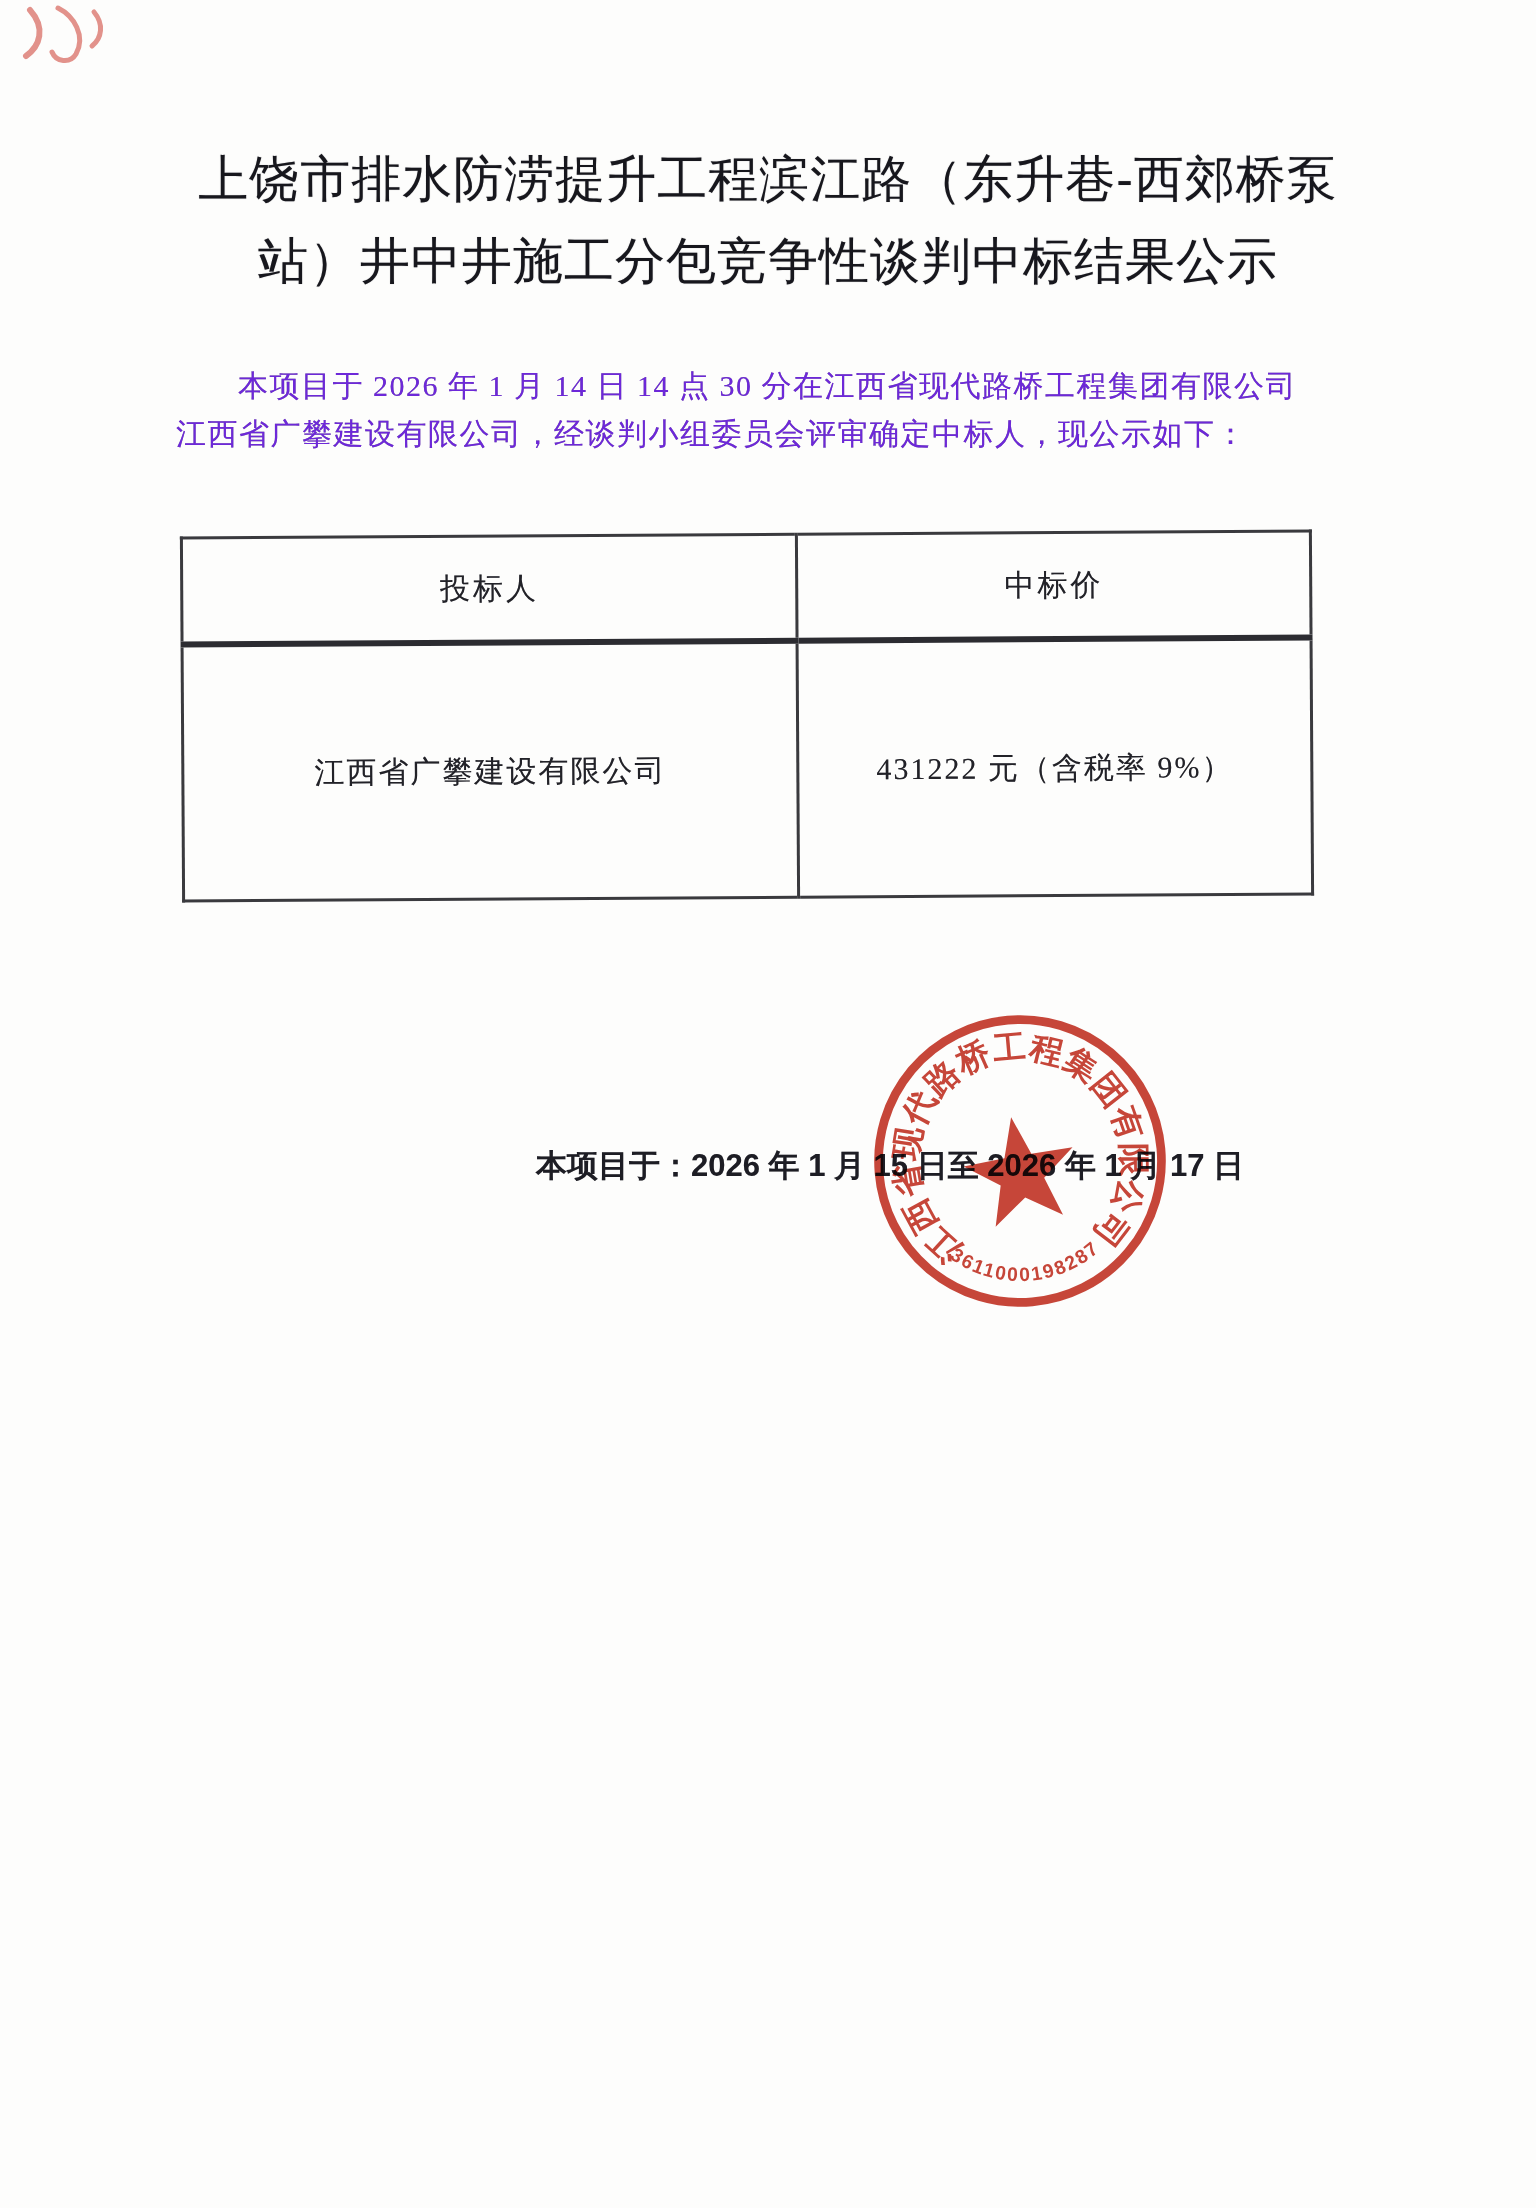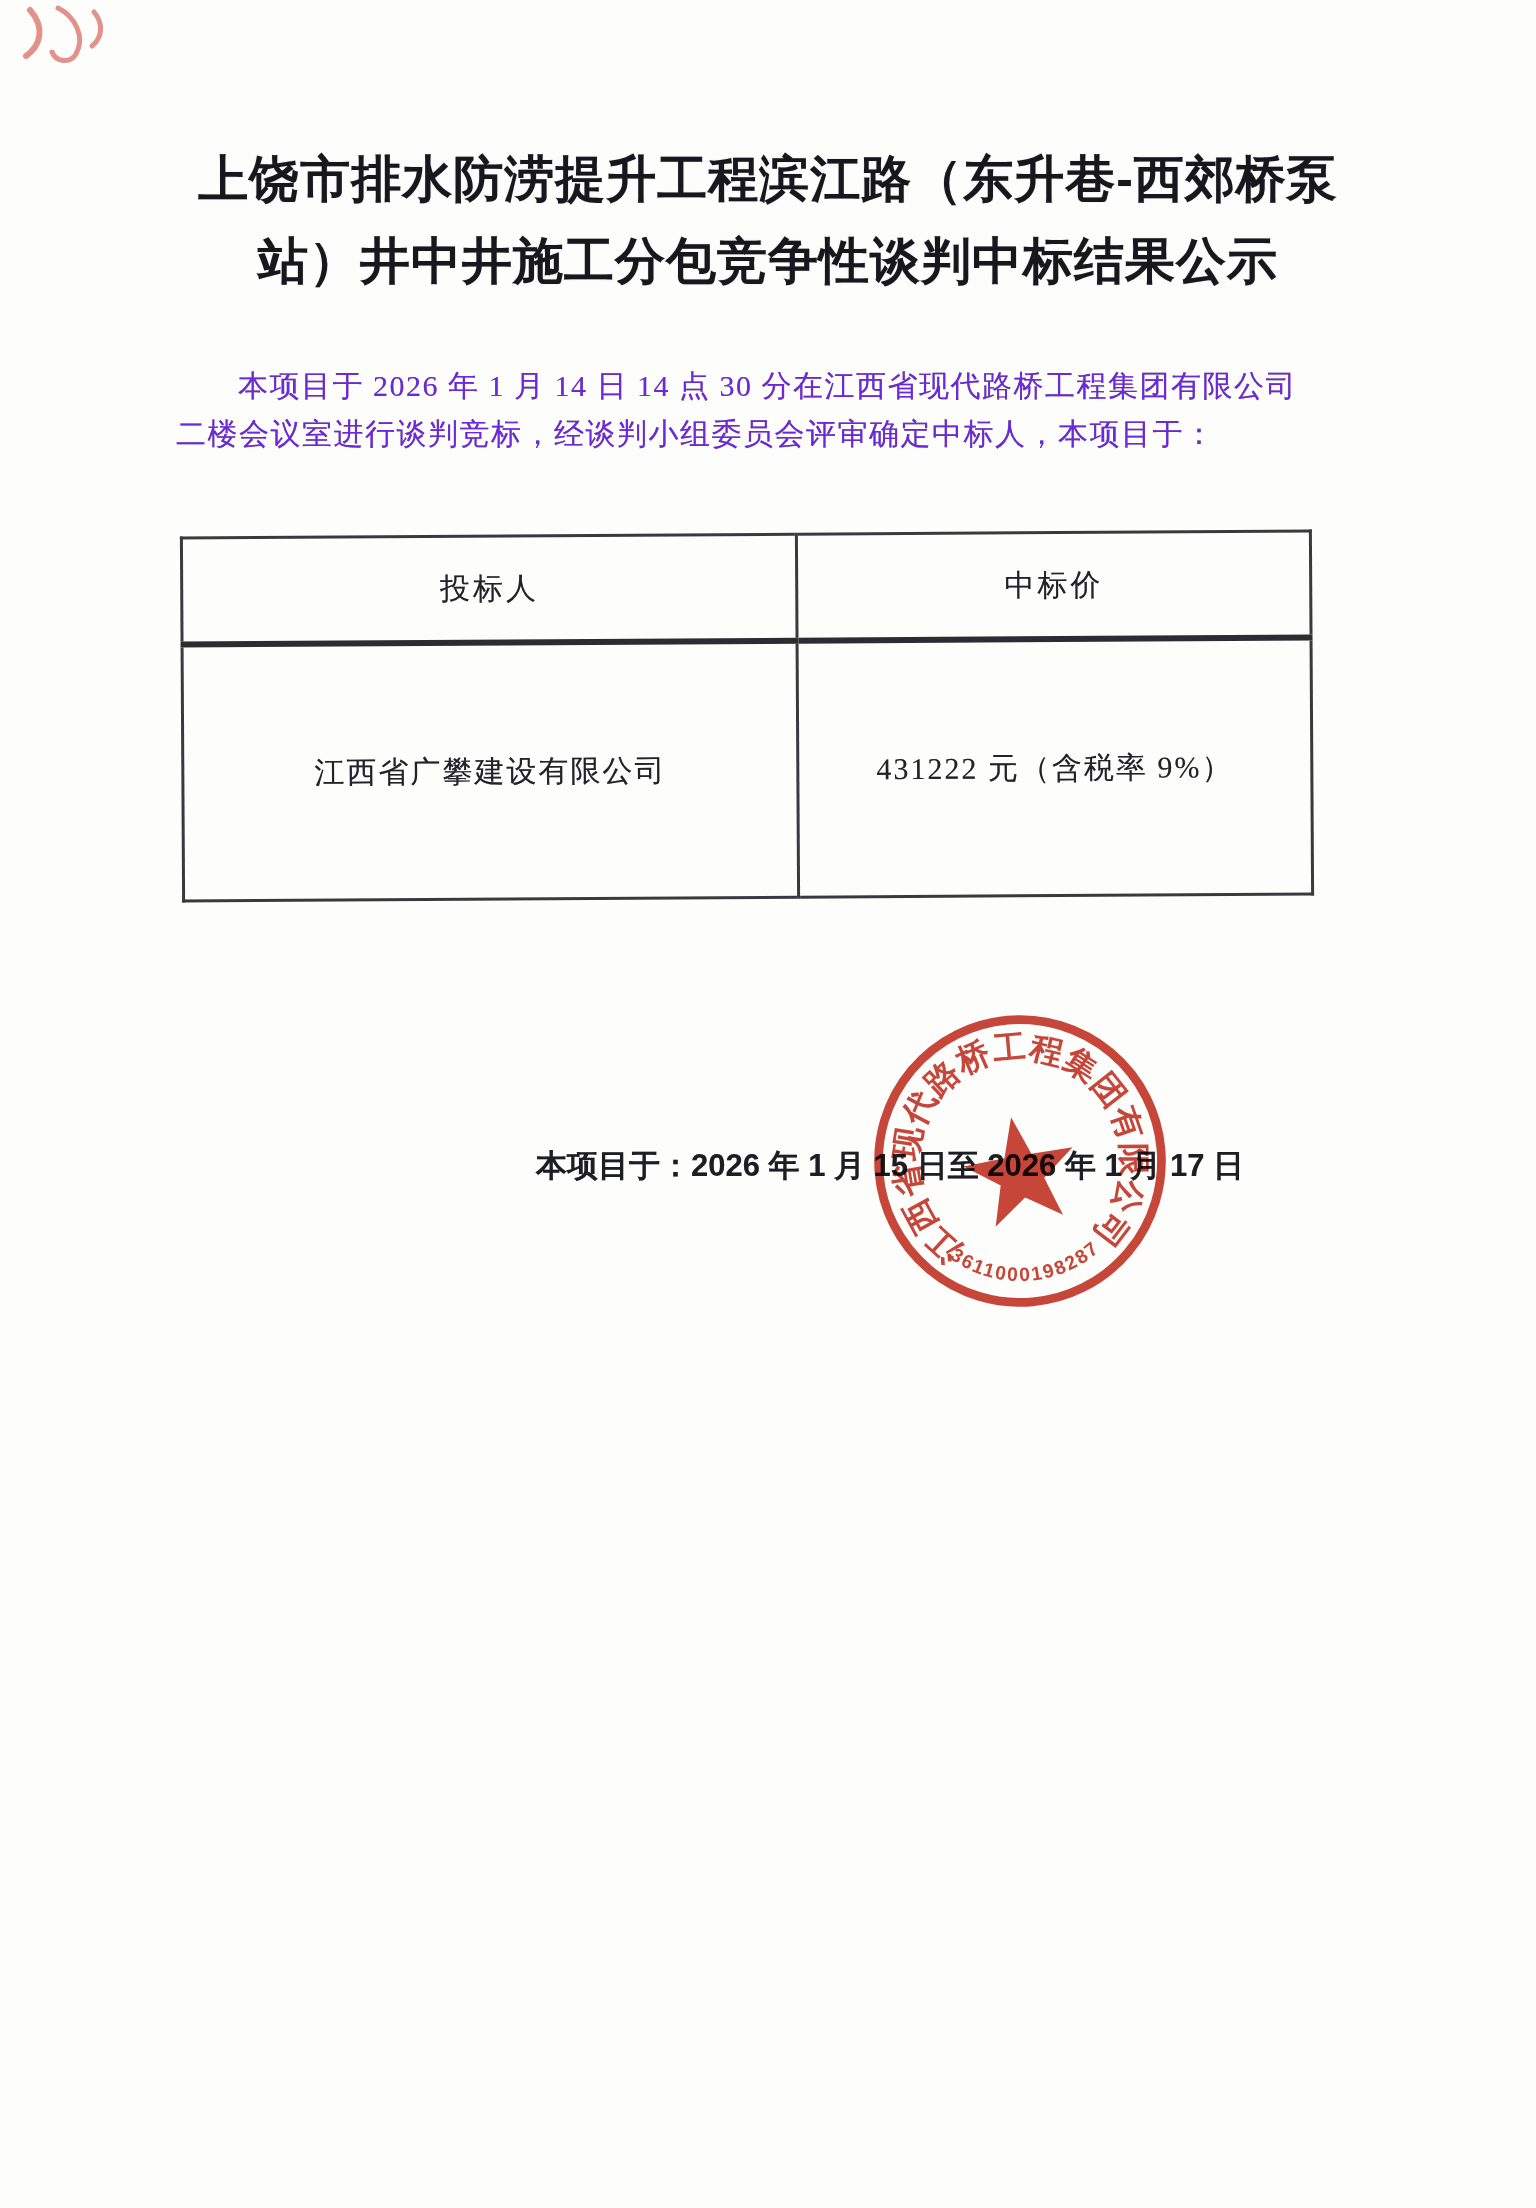--- a/index.html
+++ b/index.html
@@ -12,21 +12,21 @@
     color:#24242a;
   }
 
   
   .corner-marks { position:absolute; left:16px; top:2px; opacity:.55; }
 
   .doc-title {
     position:absolute; top:138px; left:0; width:100%;
     text-align:center;
     font-family:"Liberation Sans", sans-serif;
-    font-weight:700;
+    font-weight:400;
     font-size:50px; line-height:82px;
     letter-spacing:1px;
     color:#17171d;
     text-shadow:0 0 1px rgba(10,10,20,.35);
   }
 
   .intro {
     position:absolute; top:362px; left:176px; width:1200px;
     font-size:30px; line-height:48px;
     letter-spacing:1.5px;
@@ -99,21 +99,21 @@
     <path d="M78,10 C88,22 86,36 76,44" stroke="#cc3b2f" stroke-width="5" fill="none" stroke-linecap="round"></path>
   </svg>
 
   <div class="doc-title">
     <div>上饶市排水防涝提升工程滨江路（东升巷-西郊桥泵</div>
     <div>站）井中井施工分包竞争性谈判中标结果公示</div>
   </div>
 
   <div class="intro">
     <div class="indent">本项目于 2026 年 1 月 14 日 14 点 30 分在江西省现代路桥工程集团有限公司</div>
-    <div>二楼会议室进行谈判竞标，经谈判小组委员会评审确定中标人，本项目于：</div>
+    <div>江西省广攀建设有限公司，经谈判小组委员会评审确定中标人，现公示如下：</div>
   </div>
 
   <table class="bid-table">
     <colgroup>
       <col style="width:54.5%">
       <col style="width:45.5%">
     </colgroup>
     <thead>
       <tr>
         <th>投标人</th>

